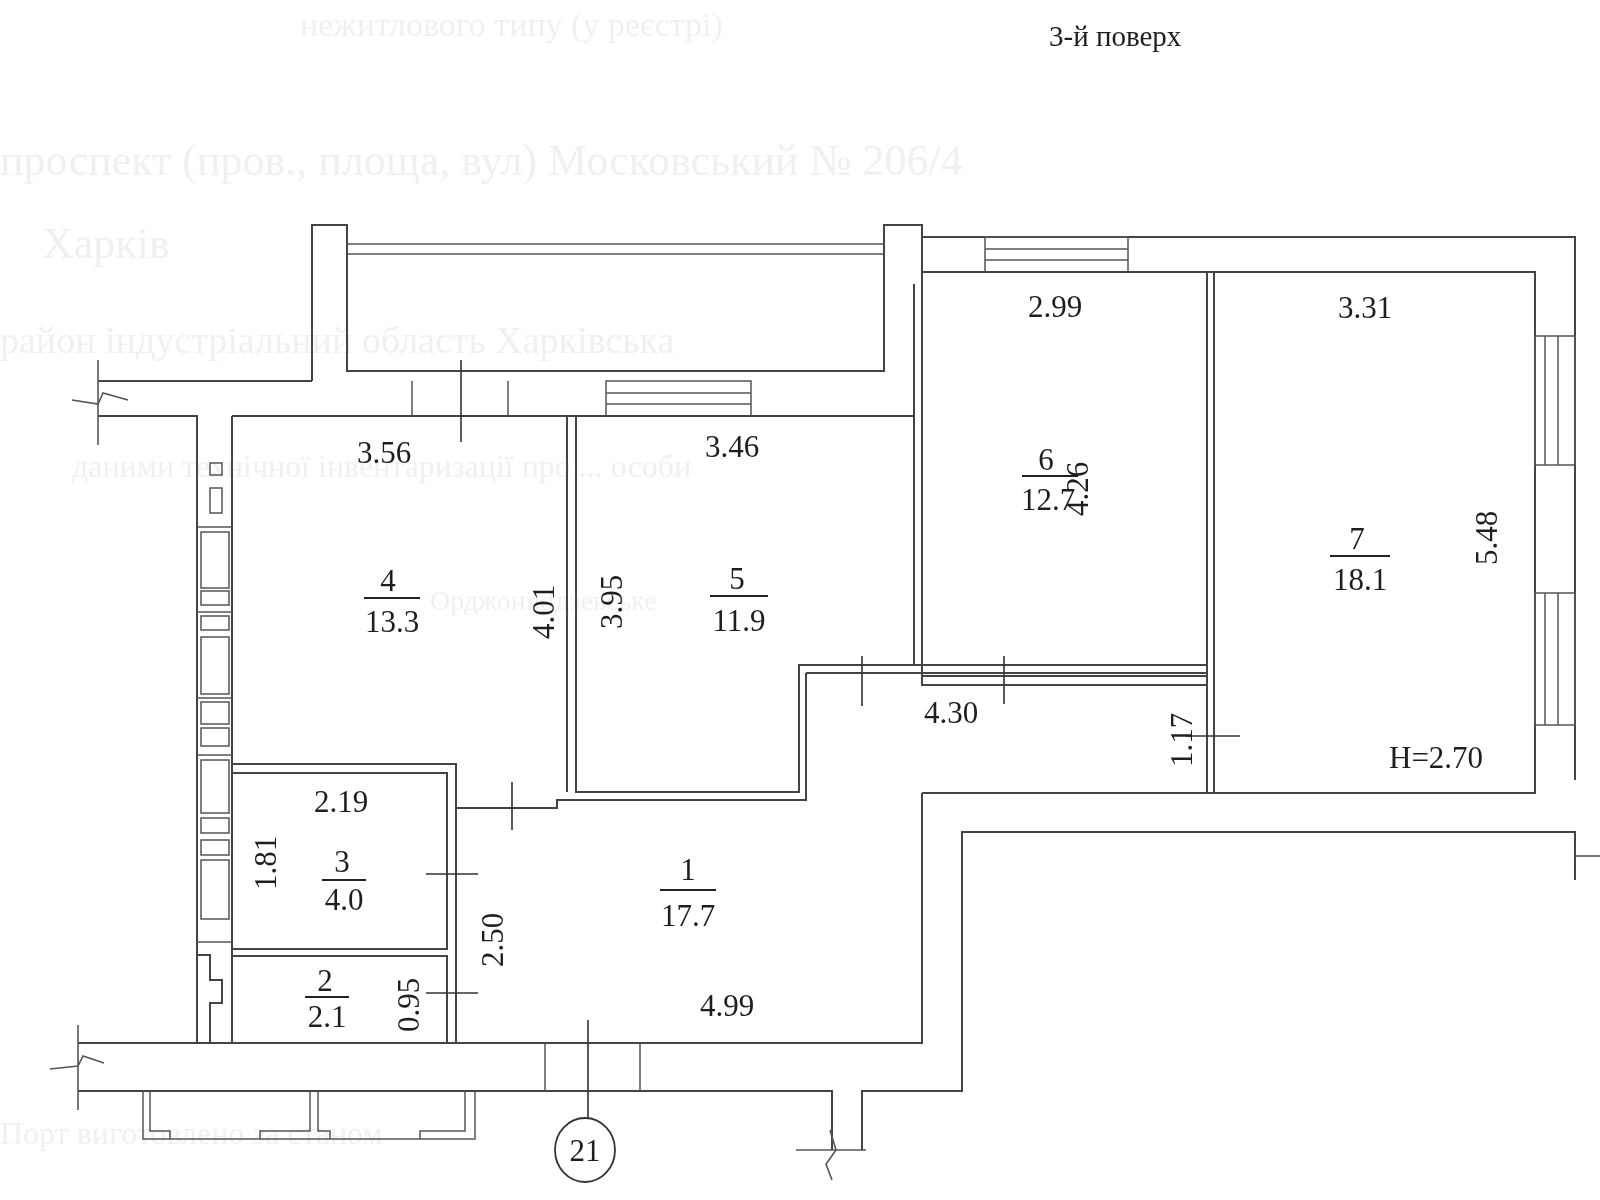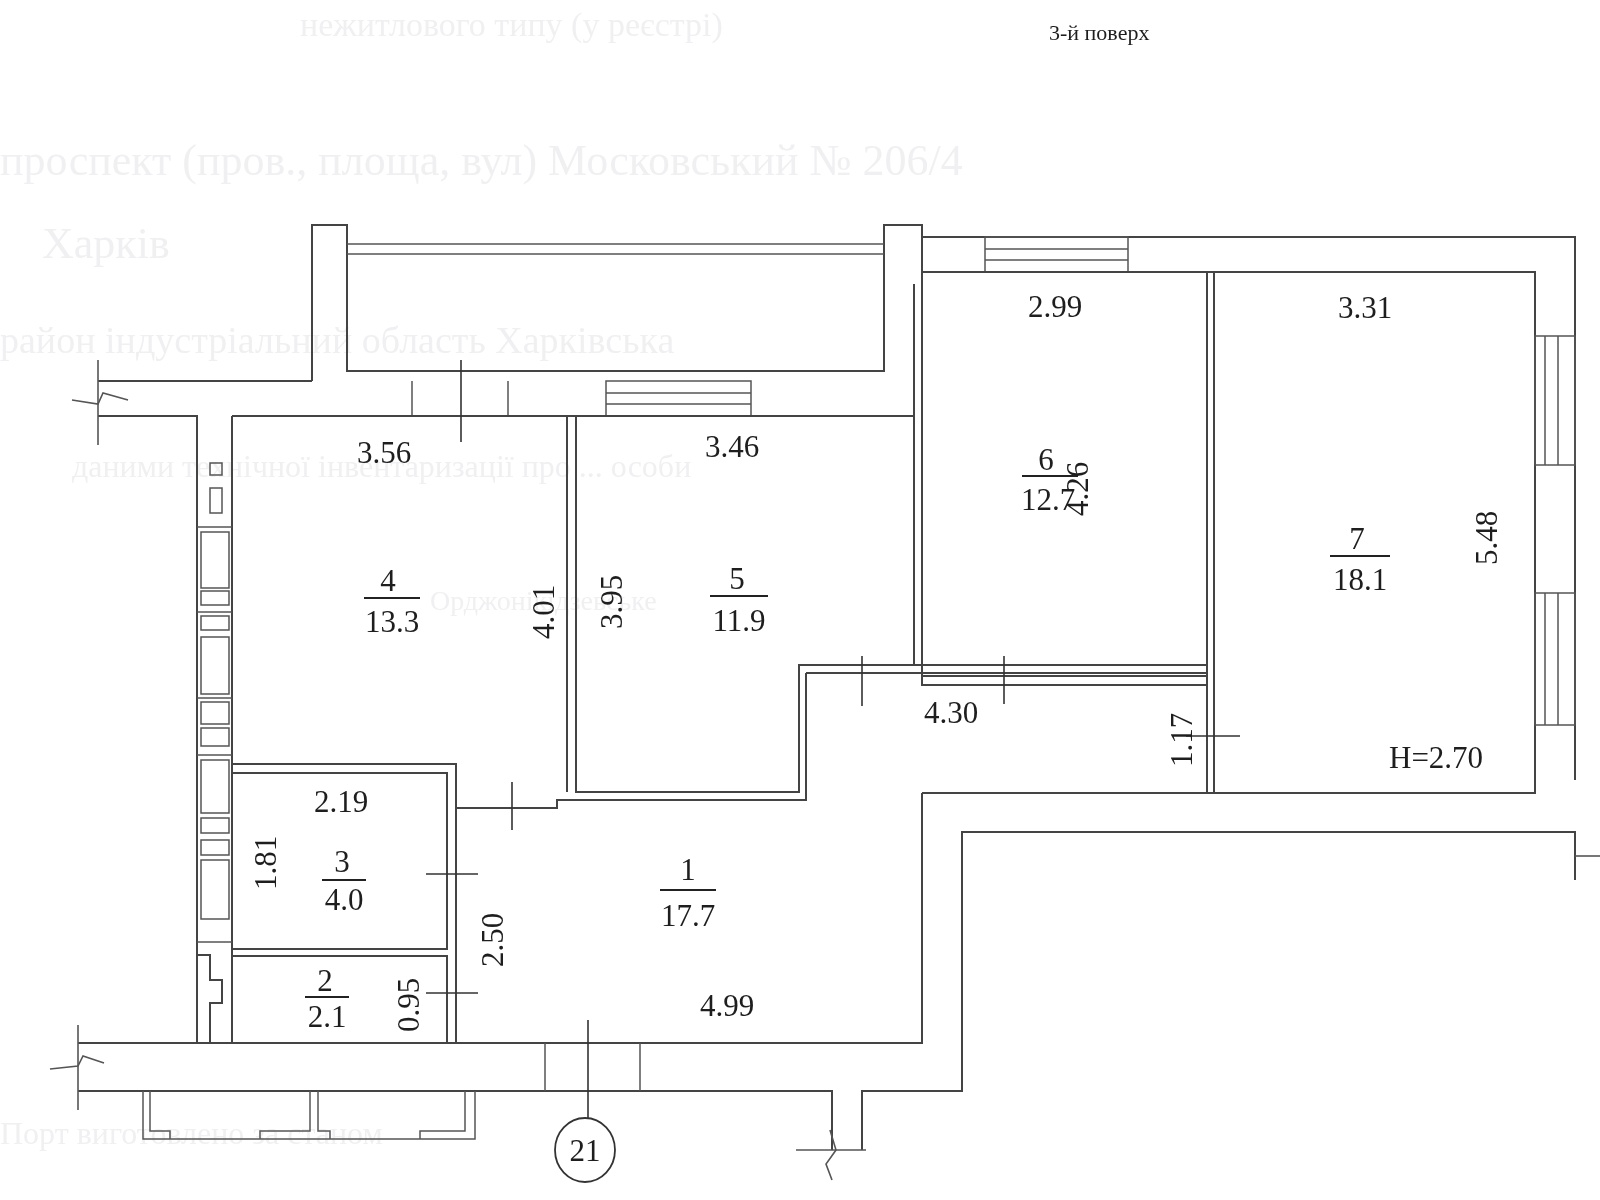--- a/index.html
+++ b/index.html
@@ -1,20 +1,20 @@
 <!DOCTYPE html>
 <html><head>
 <meta charset="utf-8">
 <style>
   html, body { margin: 0; padding: 0; background: #ffffff; }
   body { width: 1600px; height: 1200px; position: relative; overflow: hidden;
          font-family: "Liberation Serif", "DejaVu Serif", serif; color: #222; }
   #plan { position: absolute; left: 0; top: 0; width: 1600px; height: 1200px; }
   .ghost { position: absolute; color: #f0f0f2; font-family: "Liberation Serif", serif; white-space: nowrap; pointer-events: none; }
-  .floor-title { position: absolute; left: 1049px; top: 20px; font-size: 22px; color: #1e1e1e; }
+  .floor-title { position: absolute; left: 1049px; top: 20px; font-size: 29px; color: #1e1e1e; }
   .wall { fill: none; stroke: #444; stroke-width: 2; }
   .wall-thin { fill: none; stroke: #555; stroke-width: 1.6; }
   .win { fill: none; stroke: #555; stroke-width: 1.5; }
   .tick { stroke: #333; stroke-width: 1.6; }
   .dim { font-family: "Liberation Serif", serif; font-size: 31px; fill: #1e1e1e; }
   .room-num { font-family: "Liberation Serif", serif; font-size: 31px; fill: #1e1e1e; text-anchor: middle; }
   .frac { stroke: #222; stroke-width: 2.2; }
   .axis-circle { fill: #fff; stroke: #333; stroke-width: 1.8; }
 </style>
 </head>

